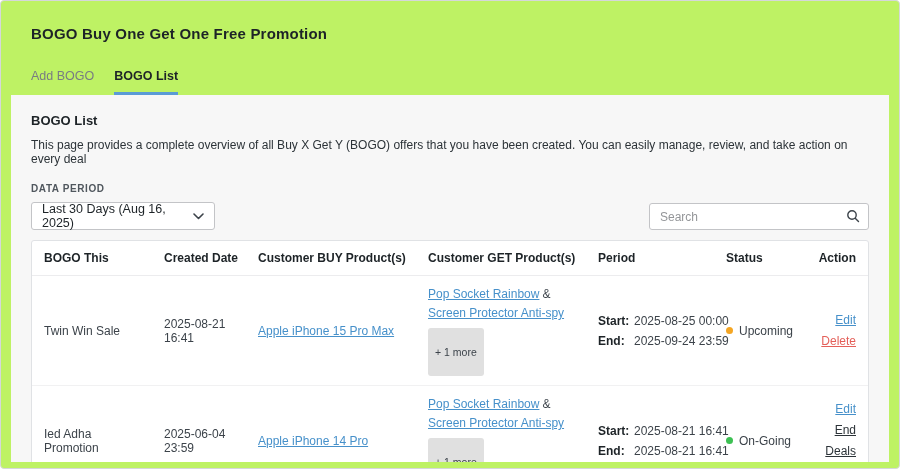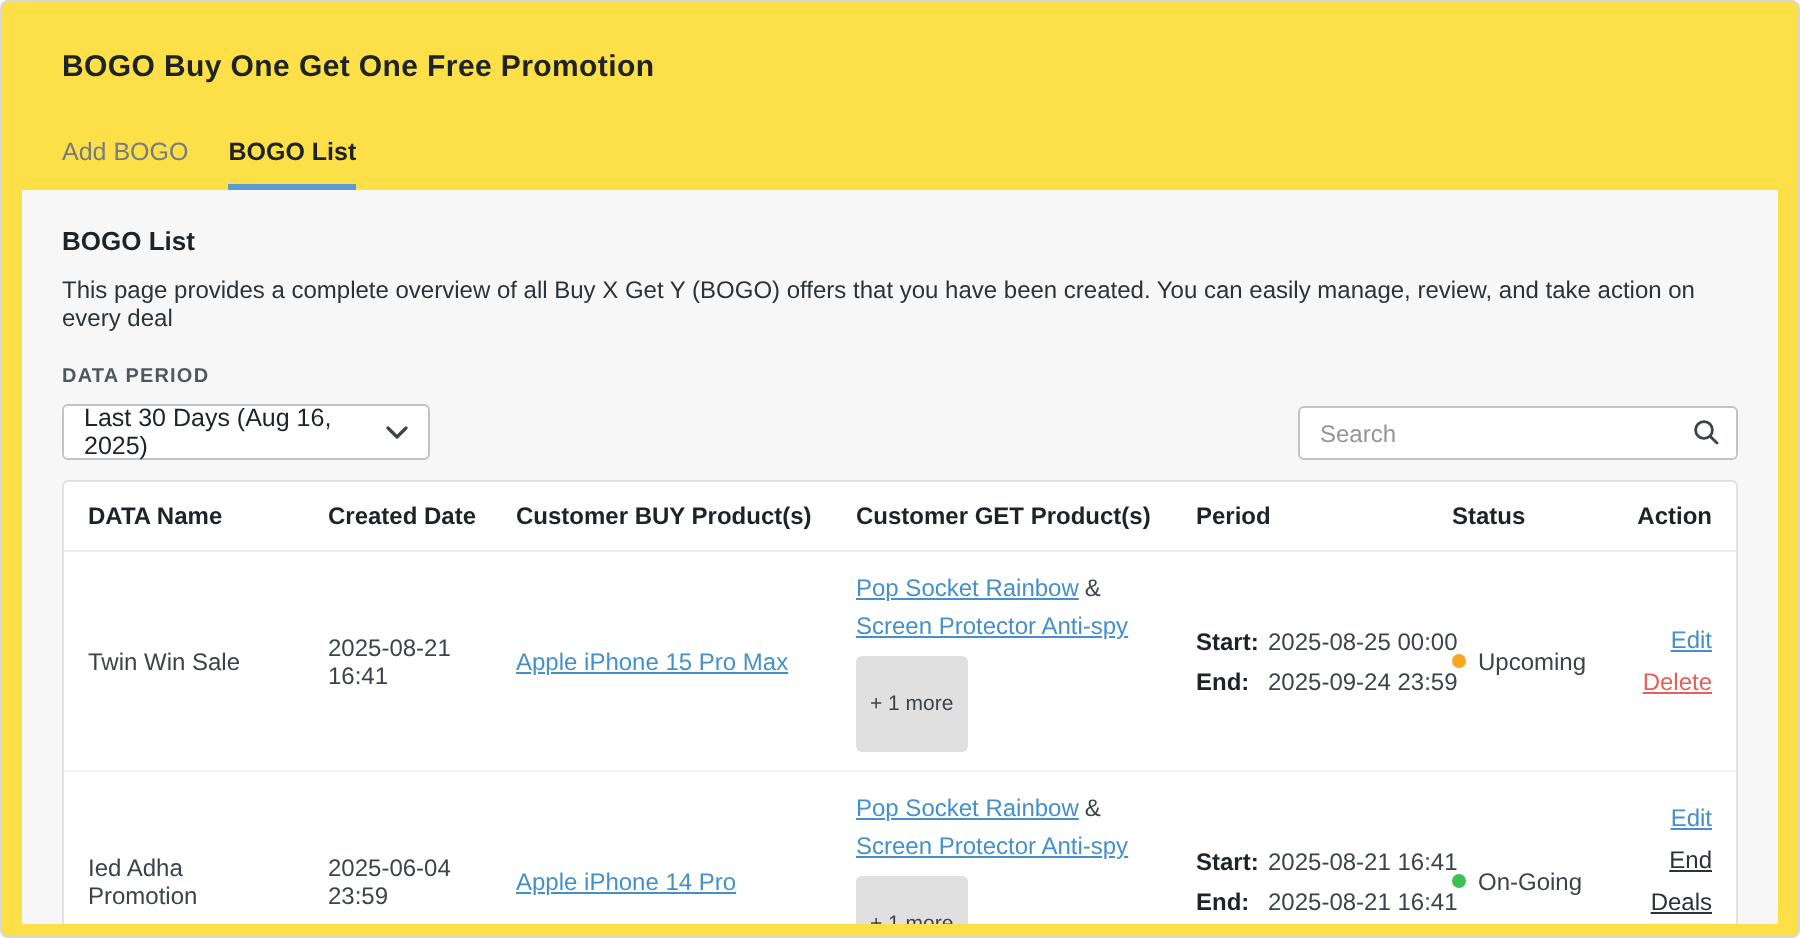--- a/index.html
+++ b/index.html
@@ -1,19 +1,19 @@
 <!DOCTYPE html>
 <html><head>
 <meta charset="utf-8">
 <style>
   * { box-sizing: border-box; margin: 0; padding: 0; }
   html,body { background:#fff; }
   body { font-family: "Liberation Sans", sans-serif; }
   .page {
-    width: 900px; height: 469px; background: #fde047;
+    width: 900px; height: 469px; background: #bef264;
     border: 1px solid #d5d7da; border-radius: 4px;
     overflow: hidden; position: relative;
   }
   .page-title {
     margin: 24px 0 0 30px; font-size: 15px; font-weight: 700; color: #1d2327;
     letter-spacing: .2px;
   }
   .tabs { display: flex; gap: 20px; margin: 27px 0 0 30px; }
   .tab { font-size: 12.5px; color: #787c82; padding-bottom: 9px; cursor: pointer; }
   .tab.active { color: #1d2327; font-weight: 700; border-bottom: 3px solid #5b9bd5; }
@@ -108,21 +108,21 @@
           <col style="width:124px">
             <col style="width:94px">
             <col style="width:170px">
           <col style="width:170px">
             <col style="width:128px">
             <col style="width:85px">
             <col>
         </colgroup>
         <thead>
           <tr>
-            <th>DATA Name</th>
+            <th>BOGO This</th>
             <th>Created Date</th>
             <th>Customer BUY Product(s)</th>
             <th>Customer GET Product(s)</th>
             <th>Period</th>
             <th>Status</th>
             <th>Action</th>
           </tr>
         </thead>
         <tbody>
           <tr>

